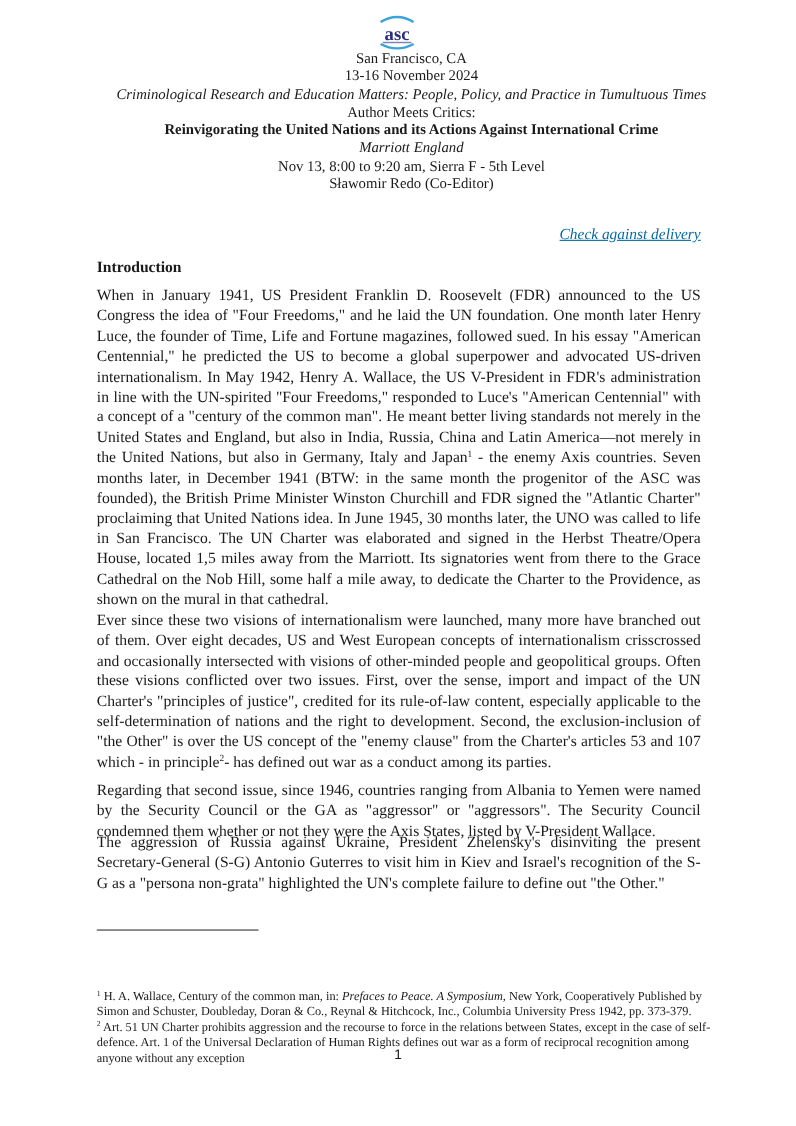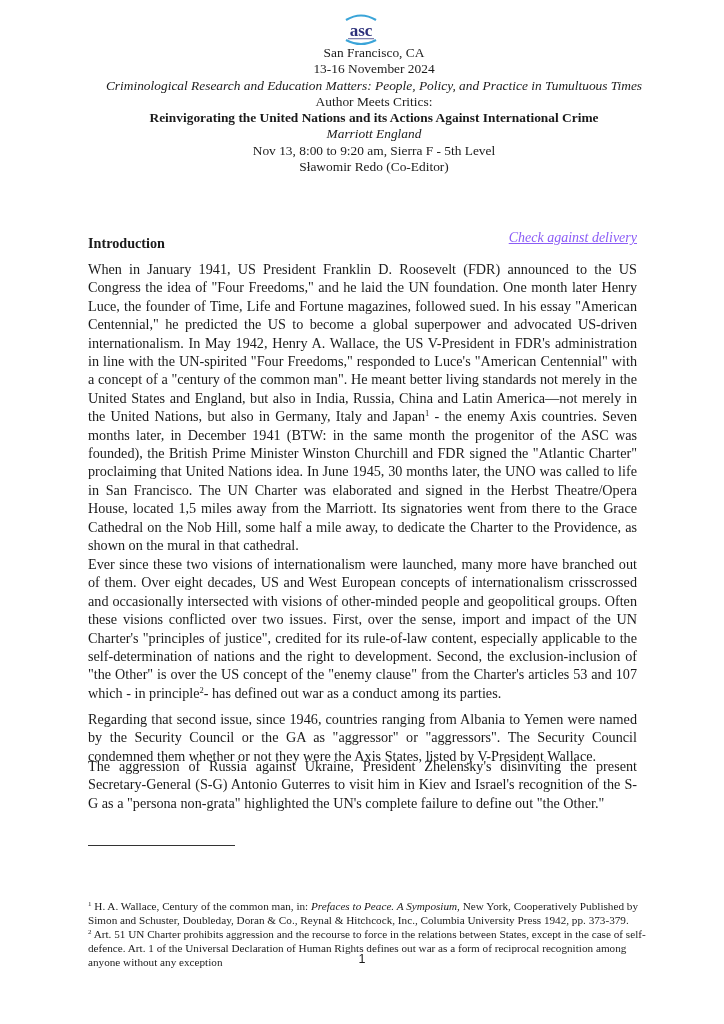--- a/index.html
+++ b/index.html
@@ -15,21 +15,21 @@
   .logo svg { display: block; }
 
   
   .header { position: absolute; left: 0; top: 45px; width: 724px; text-align: center; font-size: 13.4px; line-height: 16.3px; }
   .header .line { display: block; white-space: nowrap; padding-left: 24px; }
   .header .ital { font-style: italic; }
   .header .bold { font-weight: bold; }
 
   .delivery {
     position: absolute; right: 87px; top: 206px; font-size: 14px;
-    font-style: italic; color: #8b5cf6; text-decoration: underline; cursor: pointer; margin-top: 24px;
+    font-style: italic; color: #0369a1; text-decoration: underline; cursor: pointer;
   }
 
   .intro-heading { position: absolute; left: 88px; top: 235px; font-size: 14.2px; font-weight: bold; }
 
   .body-text {
     position: absolute; left: 88px; width: 549px; font-size: 14.2px; line-height: 18.4px;
     text-align: justify; margin: 0;
   }
   .p1 { top: 260px; }
   .p2 { top: 555px; }

